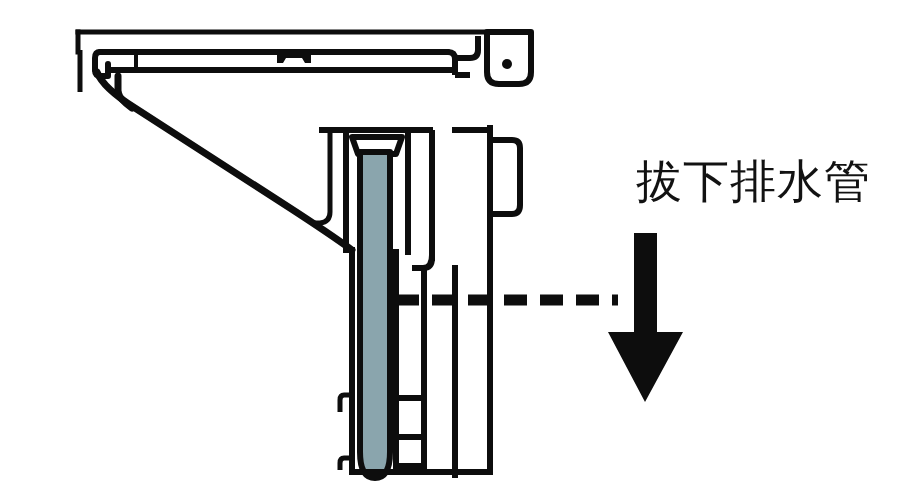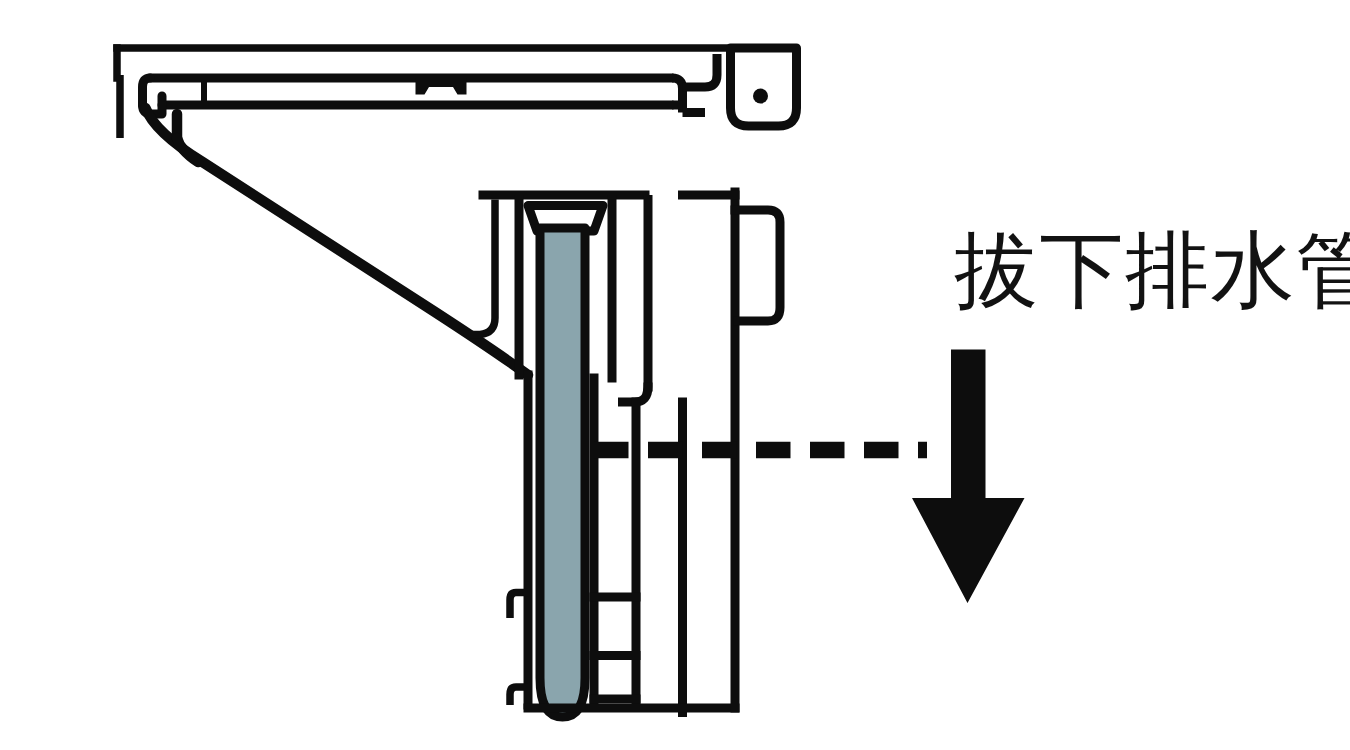--- a/index.html
+++ b/index.html
@@ -24,21 +24,21 @@
     width: 900px;
     height: 500px;
     display: block;
   }
   .instruction-label {
     position: absolute;
     left: 636px;
     top: 155px;
     width: 250px;
     font-family: "DejaVu Sans", "Liberation Sans", sans-serif;
-    font-size: 56px;
+    font-size: 46px;
     line-height: 52px;
     letter-spacing: 1px;
     color: #121212;
     white-space: nowrap;
     font-weight: 400;
   }
 </style>
 </head>
 <body>
 

